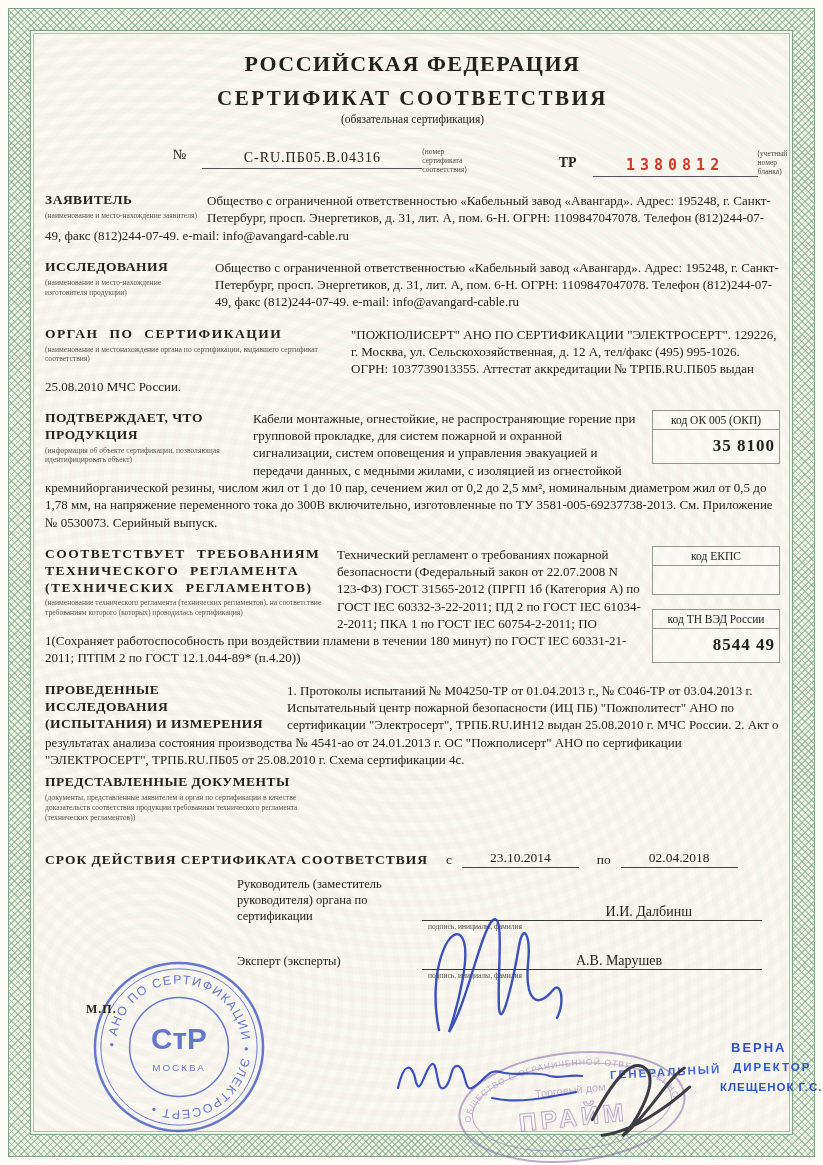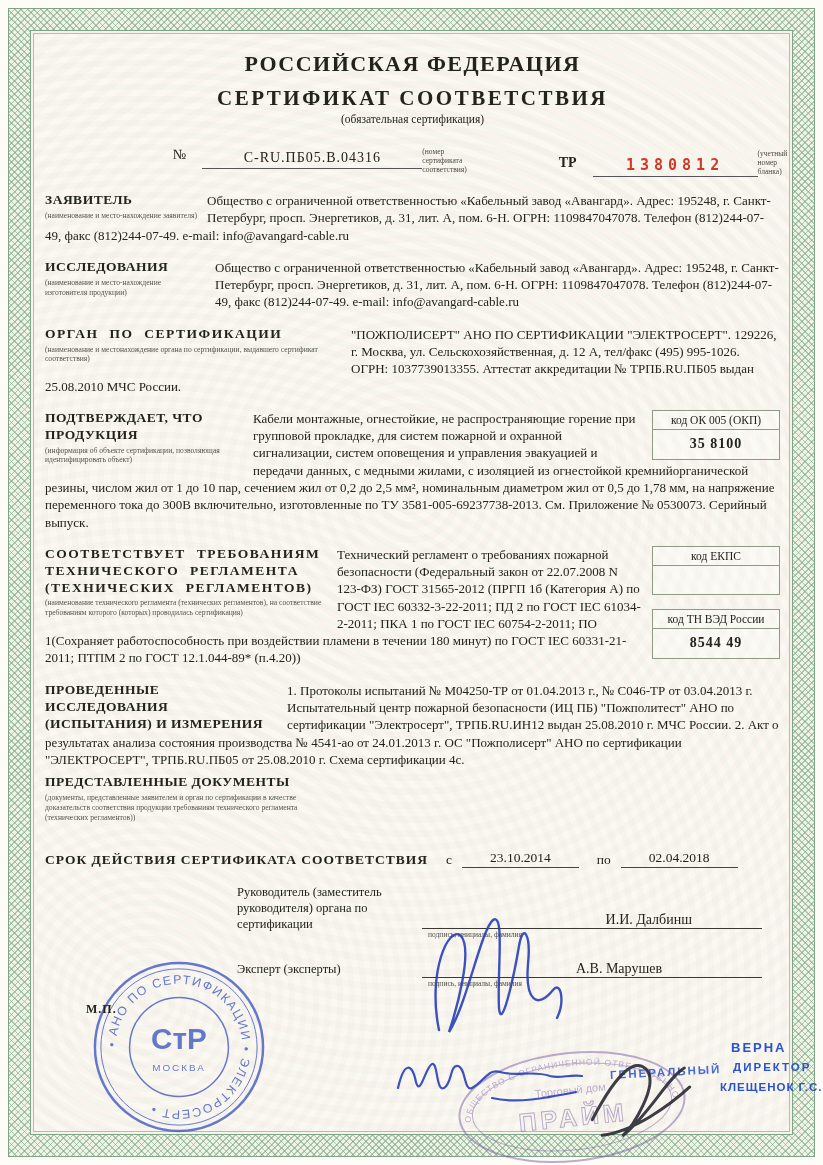--- a/index.html
+++ b/index.html
@@ -48,32 +48,32 @@
   .lab-block { float:left; margin-right:10px; }
   .lab { font-weight:bold; font-size:13.5px; letter-spacing:.5px; line-height:1.25; }
   .lab-wide { letter-spacing:1.5px; word-spacing:6px; }
   .sublab { font-size:7.6px; color:#55554a; margin-top:2px; line-height:1.3; }
   .sec-text { font-size:13px; line-height:1.33; }
 
   .code-col { float:right; width:128px; margin-left:10px; }
   .code-box { border:1px solid #8f9a85; background:rgba(255,255,255,.3); }
   .code-box + .code-box { margin-top:14px; }
   .code-label { font-size:11.5px; text-align:center; border-bottom:1px solid #8f9a85; padding:3px 4px; }
-  .code-value { font-size:14px; font-weight:bold; text-align:center; letter-spacing:1px; padding:6px 4px 7px; min-height:28px; }
+  .code-value { font-size:17px; font-weight:bold; text-align:right; letter-spacing:1px; padding:6px 4px 7px; min-height:28px; }
 
   .docs-sublab { width:275px; }
 
   
   .validity { display:flex; align-items:flex-end; margin-top:27px; font-size:13.5px; }
   .v-label { font-weight:bold; letter-spacing:1px; }
   .v-prep { margin-left:18px; }
   .v-date { border-bottom:1px solid #444; padding:0 28px 1px; margin-left:10px; text-align:center; }
 
   
-  .sig-area { margin-left:192px; margin-right:18px; margin-top:16px; }
+  .sig-area { margin-left:192px; margin-right:18px; margin-top:8px; }
   .sig-row { display:flex; }
   .sig-row + .sig-row { margin-top:22px; }
   .sig-role { width:185px; font-size:12.5px; line-height:1.3; }
   .sig-mid { flex:1; position:relative; }
   .sig-name { text-align:right; font-size:14px; }
   .name-head { padding-right:70px; margin-top:28px; }
   .name-exp  { padding-right:100px; margin-top:0; }
   .sig-rule { border-bottom:1px solid #3a3a33; }
   .sig-cap { font-size:7.5px; color:#4c4c40; margin-left:6px; margin-top:1px; }
 

